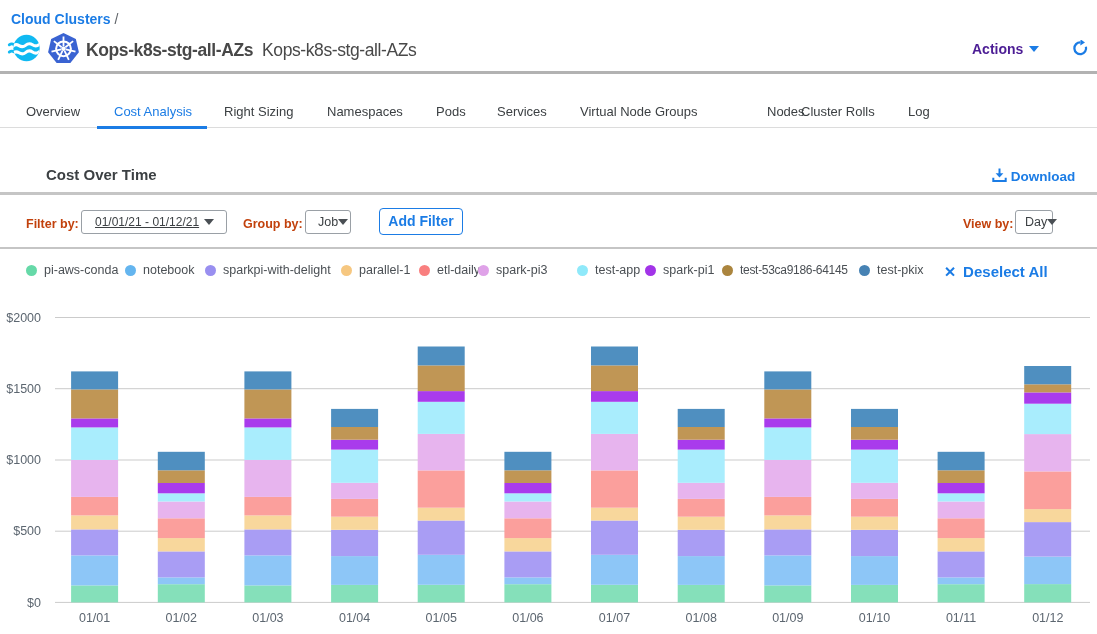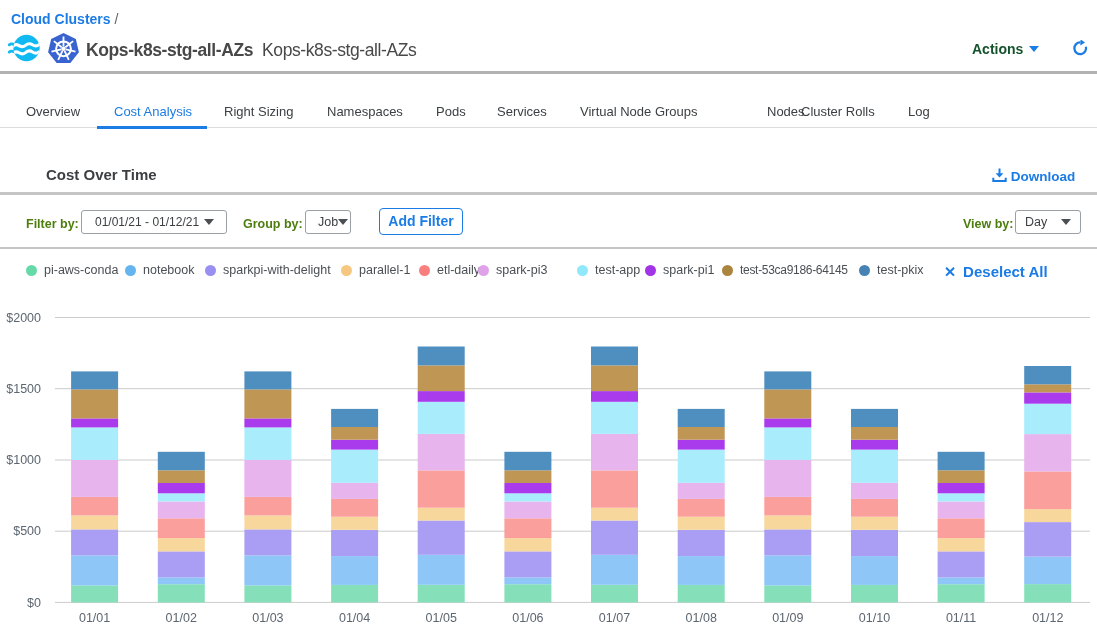--- a/index.html
+++ b/index.html
@@ -3,21 +3,21 @@
 <meta charset="utf-8">
 <style>
 * { margin:0; padding:0; box-sizing:border-box; }
 html,body { width:1097px; height:634px; background:#fff; font-family:"Liberation Sans", sans-serif; overflow:hidden; position:relative; }
 .abs { position:absolute; }
 .ldot { display:inline-block; width:11px; height:11px; border-radius:50%; margin-right:7px; vertical-align:-1.5px; }
 .litem { position:absolute; top:0; white-space:nowrap; font-size:12.5px; color:#4a4f54; }
 .tab { position:absolute; top:0; white-space:nowrap; font-size:13px; color:#3c4043; }
 .ddbox { position:absolute; border:1px solid #9aa0a6; border-radius:3px; height:24px; font-size:12.5px; color:#3c4043; display:flex; align-items:center; white-space:nowrap; }
 .caret { display:inline-block; width:0; height:0; border-left:5.5px solid transparent; border-right:5.5px solid transparent; border-top:6.5px solid #4a4f54; }
-.lbl { position:absolute; font-weight:700; font-size:12.5px; color:#4d7c0f; white-space:nowrap; }
+.lbl { position:absolute; font-weight:700; font-size:12.5px; color:#c2410c; white-space:nowrap; }
 </style>
 </head>
 <body>
 
 <div class="abs" style="left:11px;top:10.5px;font-size:14px;font-weight:700;color:#1b7ce5;">Cloud Clusters <span style="color:#5f6368;font-weight:400;">/</span></div>
 
 <svg width="38" height="30" viewBox="0 0 38 30" style="position:absolute;left:5px;top:33px;">
 <path d="M4.2 11.9 Q6.6 9.9 9 11.7" fill="none" stroke="#10b9f2" stroke-width="2.7" stroke-linecap="round"></path>
 <path d="M4.2 19.1 Q6.6 17.1 9 18.9" fill="none" stroke="#10b9f2" stroke-width="2.7" stroke-linecap="round"></path>
 <circle cx="21.5" cy="15" r="13.2" fill="#10b9f2"></circle>
@@ -37,21 +37,21 @@
     <line x1="17.88" y1="15.30" x2="25.62" y2="9.13" stroke="#fff" stroke-width="1.8"></line>
     <line x1="18.34" y1="17.33" x2="27.99" y2="19.54" stroke="#fff" stroke-width="1.8"></line>
     <line x1="17.04" y1="18.96" x2="21.34" y2="27.88" stroke="#fff" stroke-width="1.8"></line>
     <line x1="14.96" y1="18.96" x2="10.66" y2="27.88" stroke="#fff" stroke-width="1.8"></line>
     <line x1="13.66" y1="17.33" x2="4.01" y2="19.54" stroke="#fff" stroke-width="1.8"></line>
     <line x1="14.12" y1="15.30" x2="6.38" y2="9.13" stroke="#fff" stroke-width="1.8"></line>
 </svg>
 
 <div class="abs" style="left:86px;top:40px;font-size:17.5px;letter-spacing:-0.4px;color:#484848;"><b>Kops-k8s-stg-all-AZs</b><span style="display:inline-block;width:9px;"></span>Kops-k8s-stg-all-AZs</div>
 
-<div class="abs" style="left:972px;top:41px;font-size:14px;font-weight:700;color:#14532d;">Actions</div>
+<div class="abs" style="left:972px;top:41px;font-size:14px;font-weight:700;color:#4c1d95;">Actions</div>
 <div class="abs" style="left:1029px;top:45.5px;width:0;height:0;border-left:5.5px solid transparent;border-right:5.5px solid transparent;border-top:6px solid #1b7ce5;"></div>
 <svg width="17" height="17" viewBox="0 0 16.5 16.5" style="position:absolute;left:1072px;top:40px;">
 <path d="M 13.51 6.52 A 5.7 5.7 0 1 1 8.20 2.30" fill="none" stroke="#1b7ce5" stroke-width="2.2"></path>
 <polygon points="12.60,2.46 8.09,5.30 8.30,-0.69" fill="#1b7ce5"></polygon>
 </svg>
 
 <div class="abs" style="left:0;top:71px;width:1097px;height:2.5px;background:#b2b2b2;"></div>
 
 <div class="abs" style="left:0;top:127px;width:1097px;height:1px;background:#dcdcdc;"></div>
 <div class="abs" style="left:0;top:104px;width:913px;height:18px;">
@@ -70,26 +70,26 @@
 
 <div class="abs" style="left:22px;top:166px;font-size:15px;font-weight:700;color:#3c4043;margin-left:24px;">Cost Over Time</div>
 <div class="abs" style="left:992px;top:166px;font-size:13.5px;font-weight:700;color:#1b7ce5;"><svg width="15" height="15" viewBox="0 0 15 15" style="position:relative;top:2px;">
 <path d="M7.5 0.5 L7.5 7.6" stroke="#1b7ce5" stroke-width="2" fill="none"></path>
 <polygon points="3.6,5.2 11.4,5.2 7.5,9.6" fill="#1b7ce5"></polygon>
 <path d="M1.3 9.8 L1.3 13.1 L13.7 13.1 L13.7 9.8" stroke="#1b7ce5" stroke-width="2" fill="none"></path>
 </svg> Download</div>
 <div class="abs" style="left:0;top:192px;width:1097px;height:2.5px;background:#c5c5c5;"></div>
 
 <div class="lbl" style="left:26px;top:217px;">Filter by:</div>
-<div class="ddbox" style="left:81px;top:210px;width:146px;padding:0 12px 0 13px;justify-content:space-between;font-size:12px;">01/01/21 - 01/12/21<span class="caret"></span></div>
+<div class="ddbox" style="left:81px;top:210px;width:146px;padding:0 12px 0 13px;justify-content:space-between;font-size:12px;text-decoration:underline;">01/01/21 - 01/12/21<span class="caret"></span></div>
 <div class="lbl" style="left:243px;top:217px;">Group by:</div>
 <div class="ddbox" style="left:305px;top:210px;width:46px;padding:0 7px 0 12px;justify-content:space-between;">Job<span class="caret"></span></div>
 <div class="abs" style="left:379px;top:208px;width:84px;height:27px;border:1.5px solid #1b7ce5;border-radius:4px;color:#1b7ce5;font-weight:700;font-size:14px;text-align:center;line-height:24px;">Add Filter</div>
 <div class="lbl" style="left:963px;top:217px;">View by:</div>
-<div class="ddbox" style="left:1015px;top:210px;width:66px;padding:0 9px 0 9px;justify-content:space-between;">Day<span class="caret"></span></div>
+<div class="ddbox" style="left:1015px;top:210px;width:38px;padding:0 9px 0 9px;justify-content:space-between;">Day<span class="caret"></span></div>
 <div class="abs" style="left:0;top:246.5px;width:1097px;height:2.5px;background:#c5c5c5;"></div>
 
 <div class="abs" style="left:0;top:263px;width:1097px;height:16px;">
 <span class="litem" style="left:26px;"><span class="ldot" style="background:#66d9a8"></span>pi-aws-conda</span>
 <span class="litem" style="left:125px;"><span class="ldot" style="background:#64b5ef"></span>notebook</span>
 <span class="litem" style="left:205px;"><span class="ldot" style="background:#998ff0"></span>sparkpi-with-delight</span>
 <span class="litem" style="left:341px;"><span class="ldot" style="background:#f6c780"></span>parallel-1</span>
 <span class="litem" style="left:419px;"><span class="ldot" style="background:#f97f7f"></span>etl-daily</span>
 <span class="litem" style="left:478px;"><span class="ldot" style="background:#dfa2e8"></span>spark-pi3</span>
 <span class="litem" style="left:577px;"><span class="ldot" style="background:#8fe9fa"></span>test-app</span>

